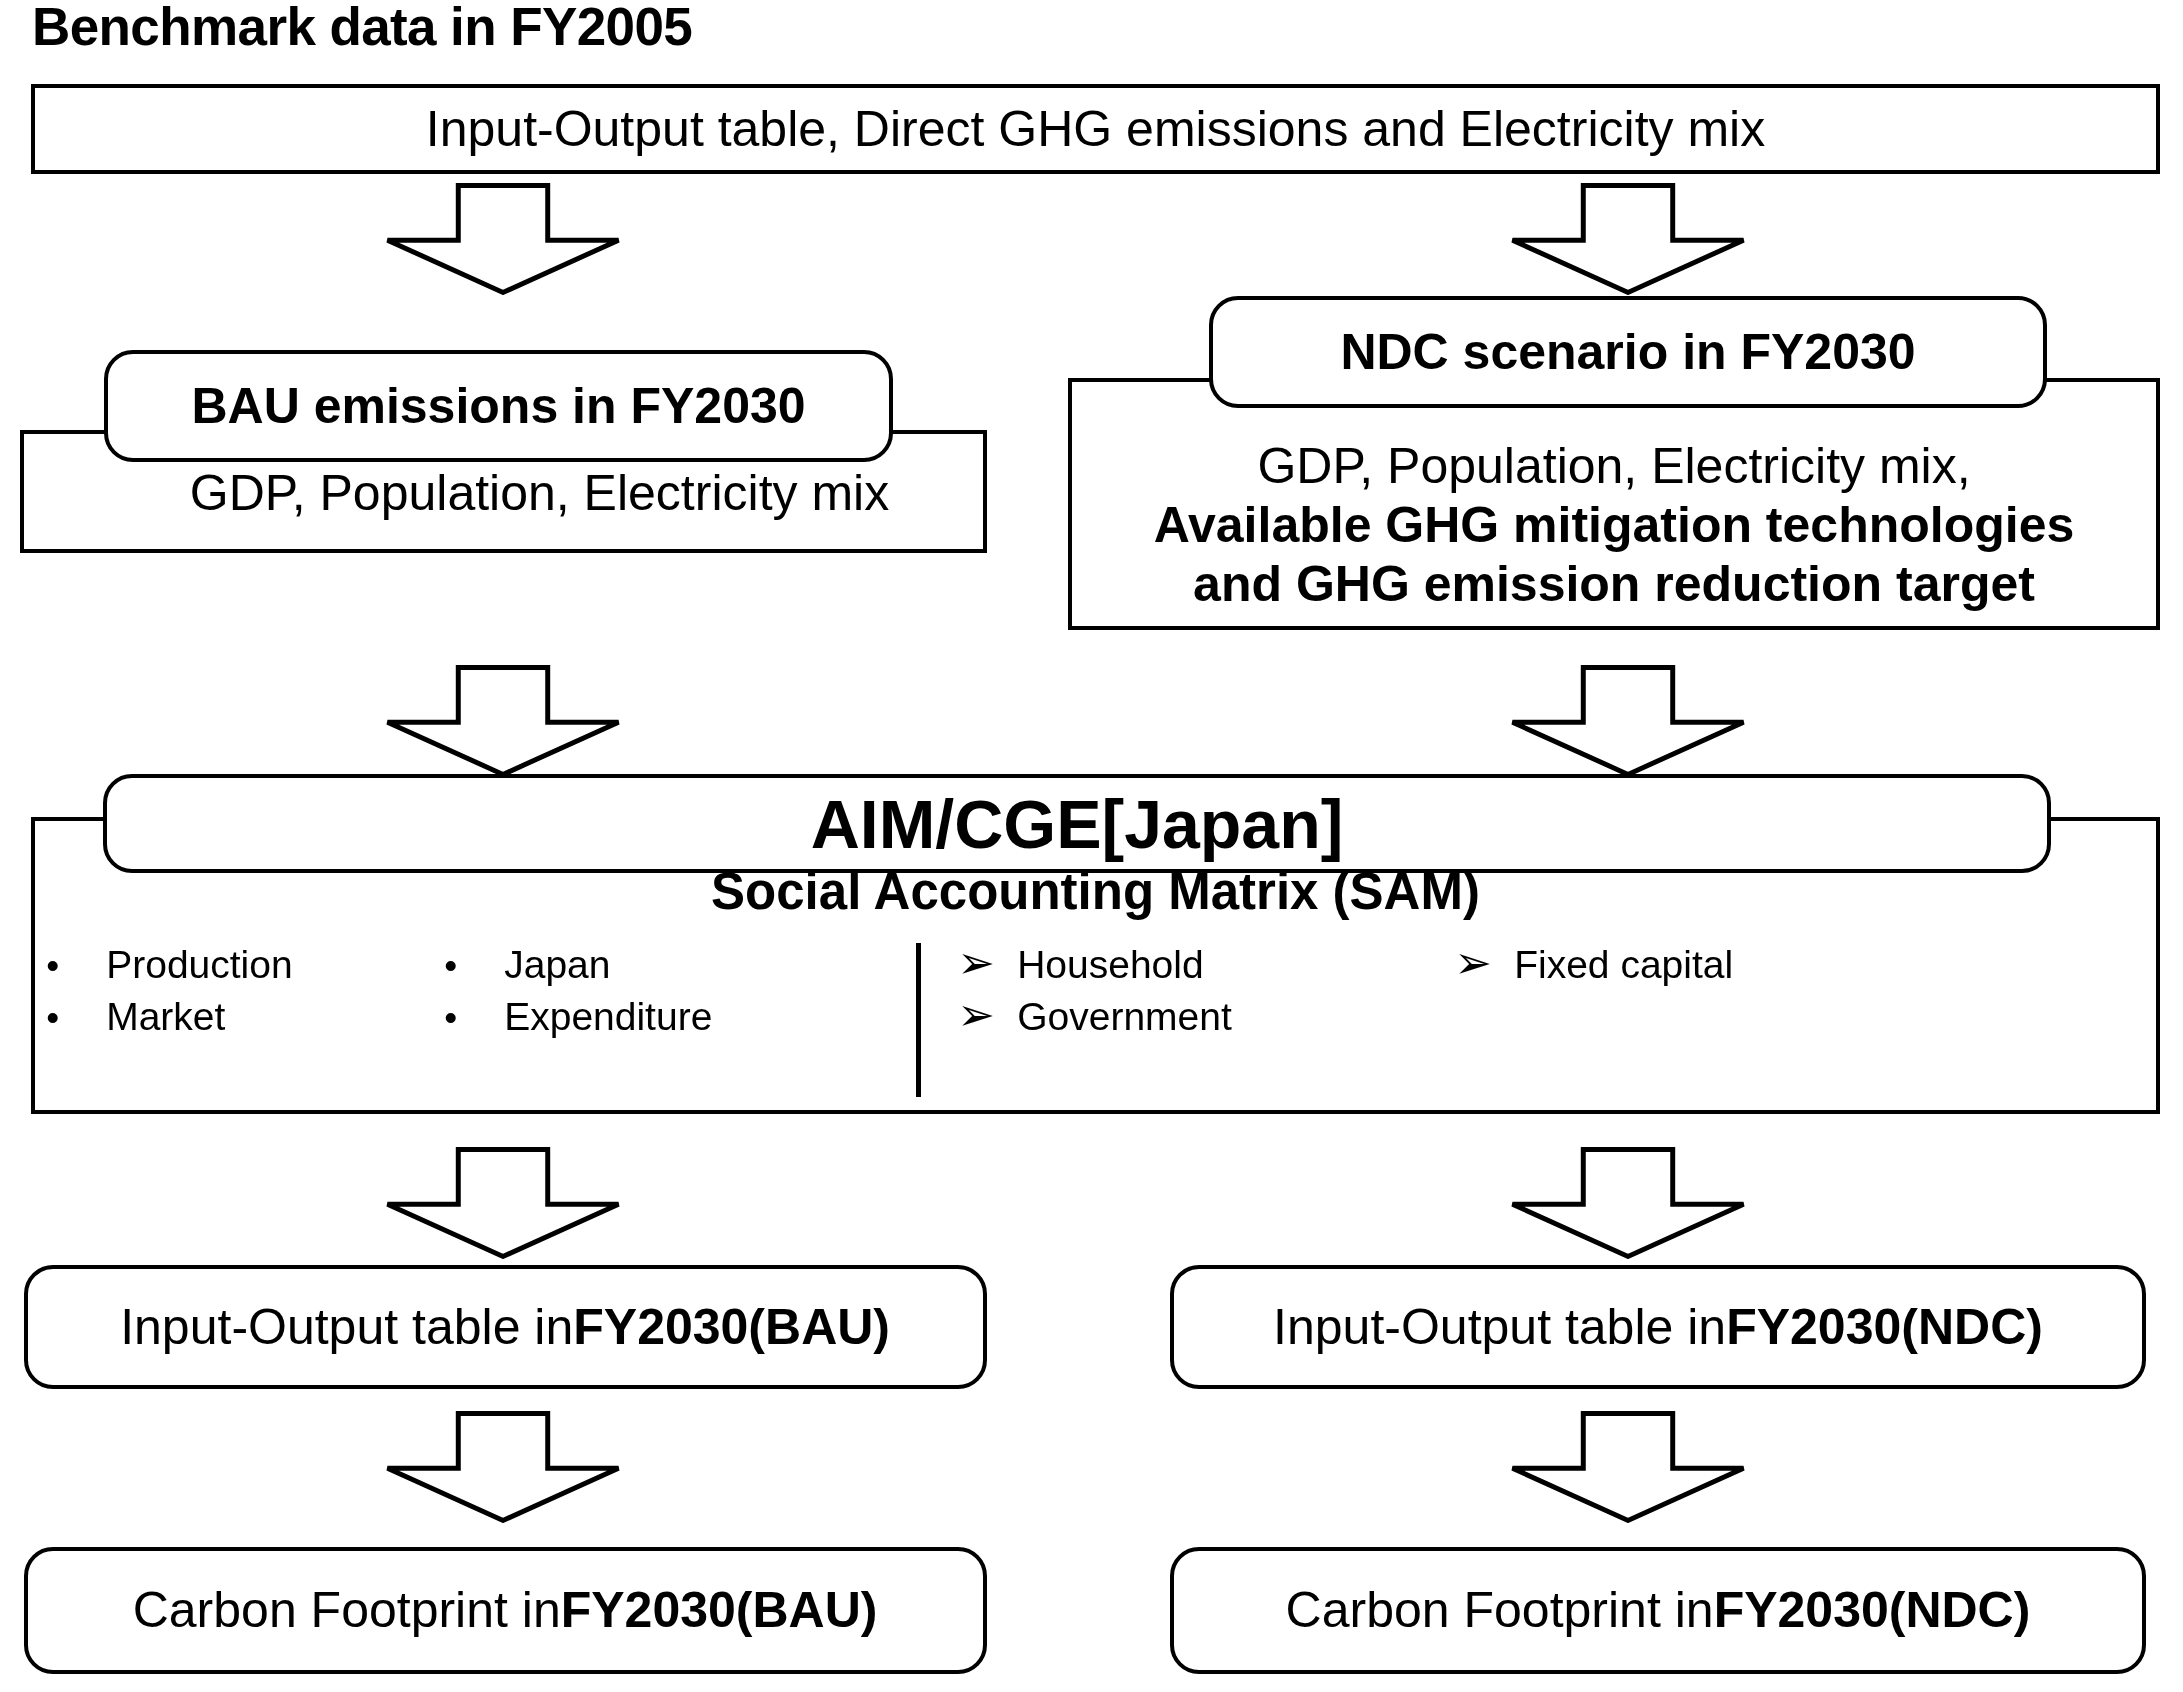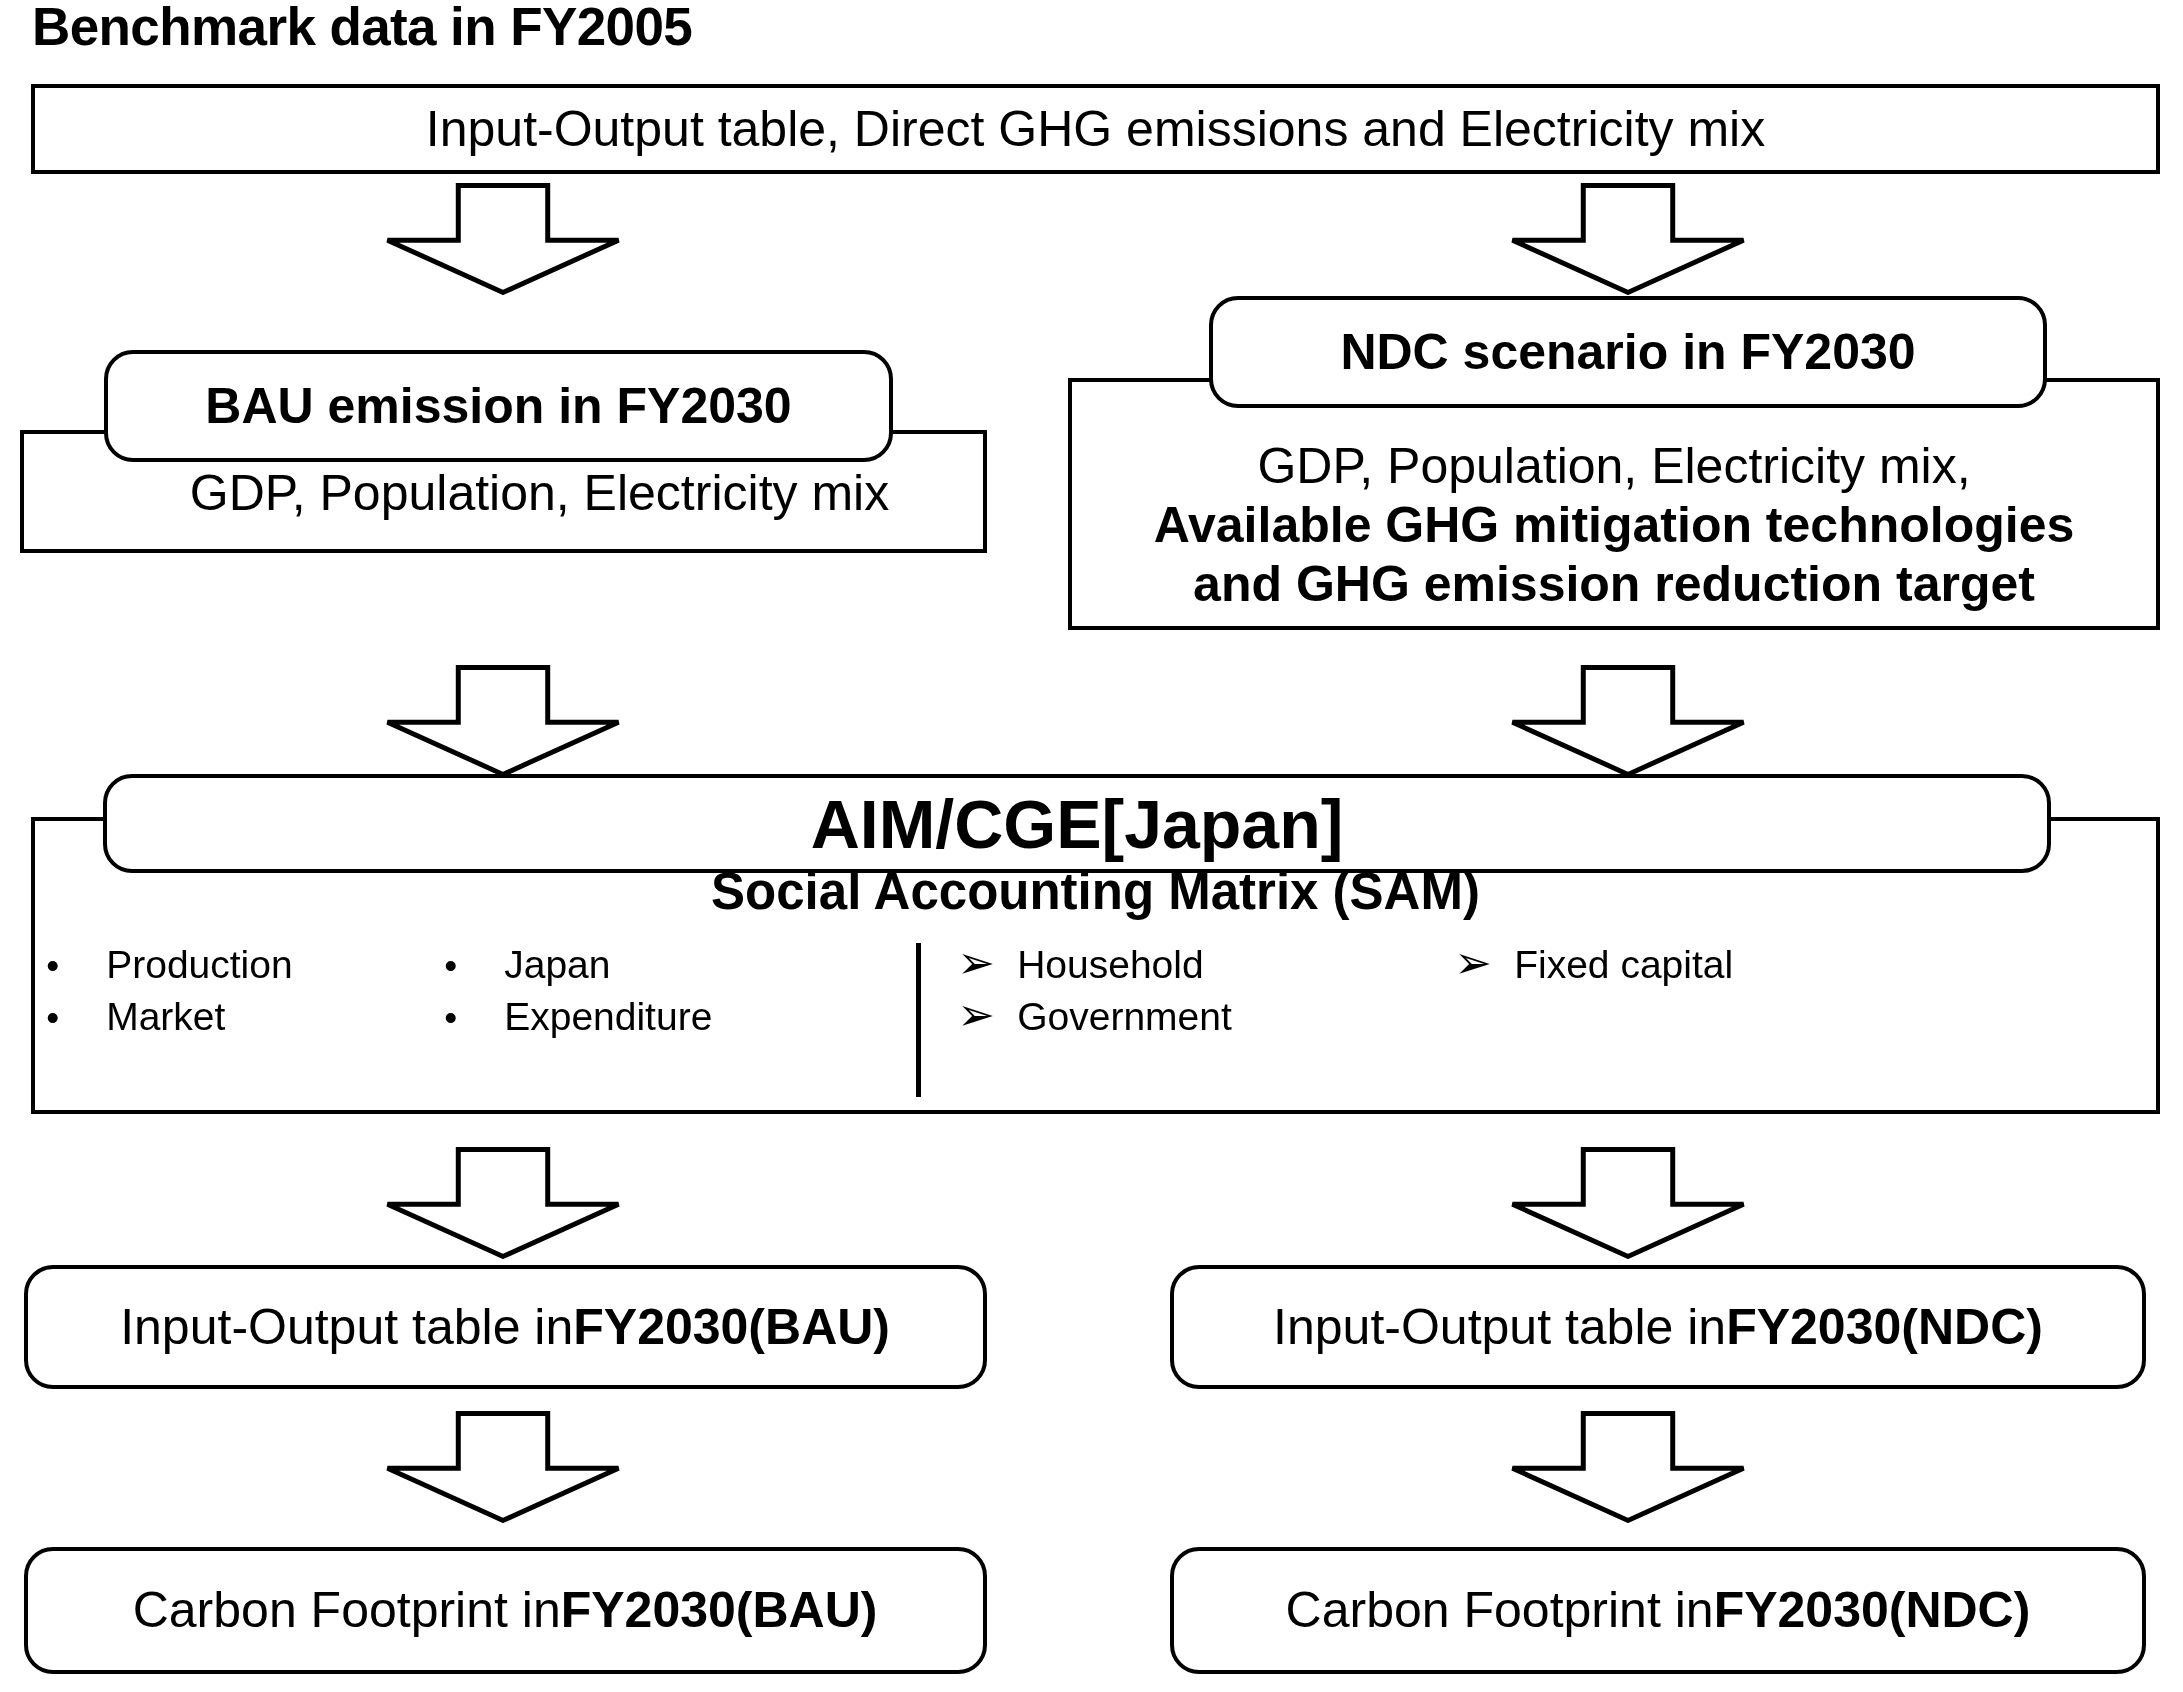--- a/index.html
+++ b/index.html
@@ -126,21 +126,21 @@
   </div>
 
   <div class="abs rect-box" style="left:20px; top:430px; width:967px; height:123px;">
     <div class="center-row" style="align-items:center;margin-left:36px;">
       <span class="body-text" style="padding-top:3.7px;">GDP, Population, Electricity mix</span>
     </div>
   </div>
 
   <div class="abs round-box" style="left:104px; top:350px; width:789px; height:112px;">
     <div class="center-row">
-      <span class="title-text">BAU emission in FY2030</span>
+      <span class="title-text">BAU emissions in FY2030</span>
     </div>
   </div>
 
   <div class="abs rect-box" style="left:1068px; top:378px; width:1092px; height:252px;">
     <div style="position:absolute; left:0; top:55px; width:100%; text-align:center;">
       <div class="body-text">GDP, Population, Electricity mix,</div>
       <div class="body-bold">Available GHG mitigation technologies</div>
       <div class="body-bold">and GHG emission reduction target</div>
     </div>
   </div>

